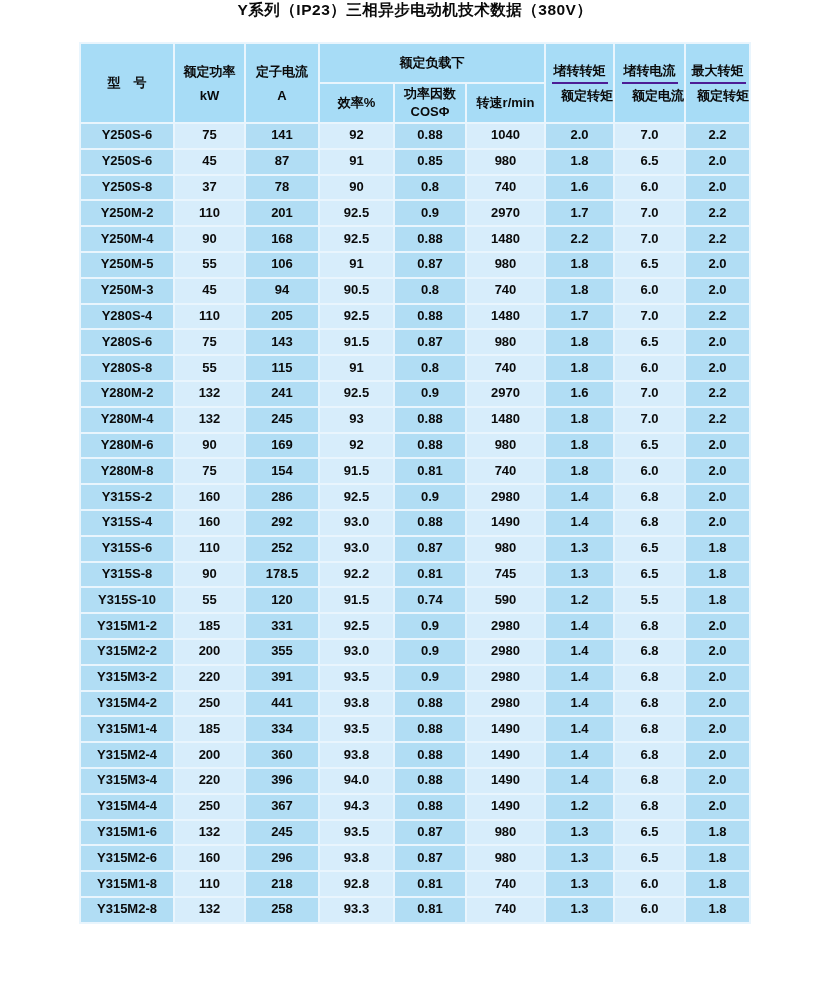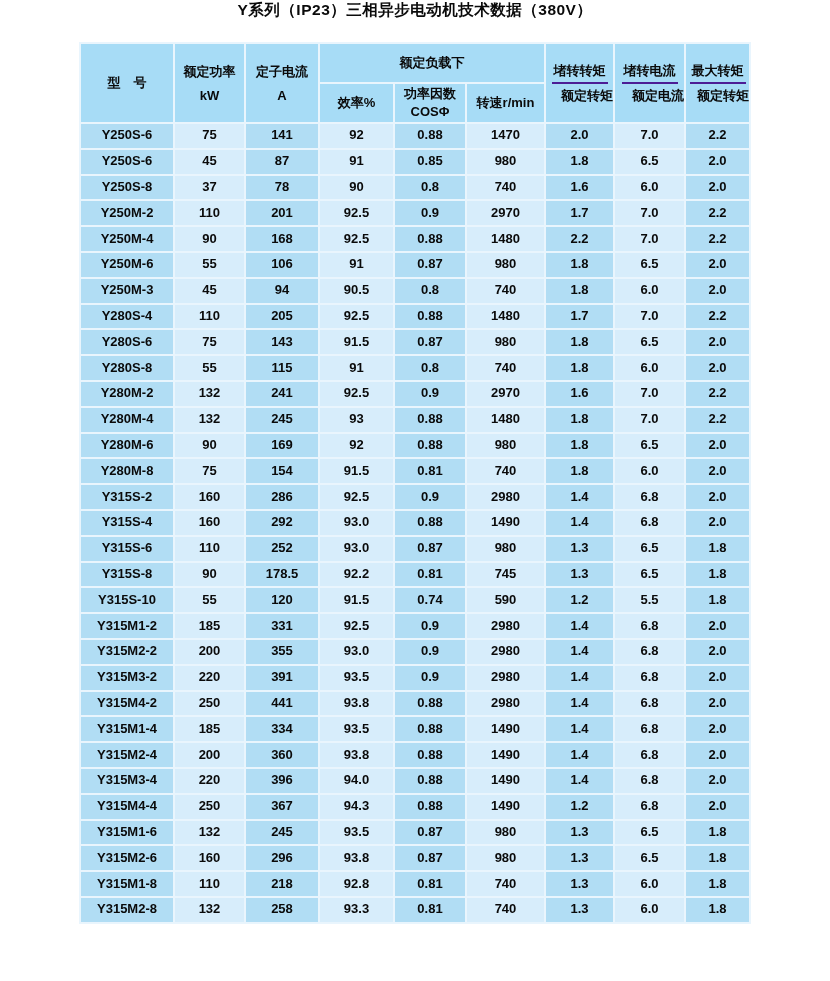--- a/index.html
+++ b/index.html
@@ -109,21 +109,21 @@
         <th>转速r/min</th>
       </tr>
     </thead>
     <tbody>
         <tr>
           <td class="c-dk">Y250S-6</td>
           <td class="c-lt">75</td>
           <td class="c-dk">141</td>
           <td class="c-lt">92</td>
           <td class="c-dk">0.88</td>
-          <td class="c-lt">1470</td>
+          <td class="c-lt">1040</td>
           <td class="c-dk">2.0</td>
           <td class="c-lt">7.0</td>
           <td class="c-dk">2.2</td>
         </tr>
         <tr>
           <td class="c-dk">Y250S-6</td>
           <td class="c-lt">45</td>
           <td class="c-dk">87</td>
           <td class="c-lt">91</td>
           <td class="c-dk">0.85</td>
@@ -159,21 +159,21 @@
           <td class="c-lt">90</td>
           <td class="c-dk">168</td>
           <td class="c-lt">92.5</td>
           <td class="c-dk">0.88</td>
           <td class="c-lt">1480</td>
           <td class="c-dk">2.2</td>
           <td class="c-lt">7.0</td>
           <td class="c-dk">2.2</td>
         </tr>
         <tr>
-          <td class="c-dk">Y250M-6</td>
+          <td class="c-dk">Y250M-5</td>
           <td class="c-lt">55</td>
           <td class="c-dk">106</td>
           <td class="c-lt">91</td>
           <td class="c-dk">0.87</td>
           <td class="c-lt">980</td>
           <td class="c-dk">1.8</td>
           <td class="c-lt">6.5</td>
           <td class="c-dk">2.0</td>
         </tr>
         <tr>

